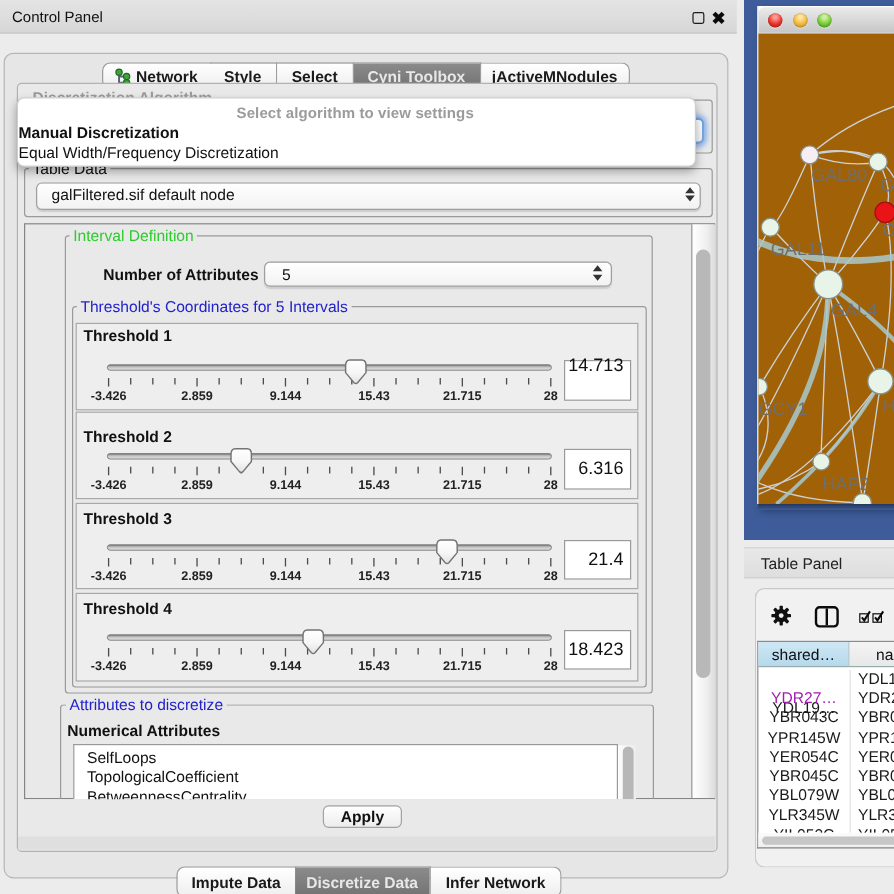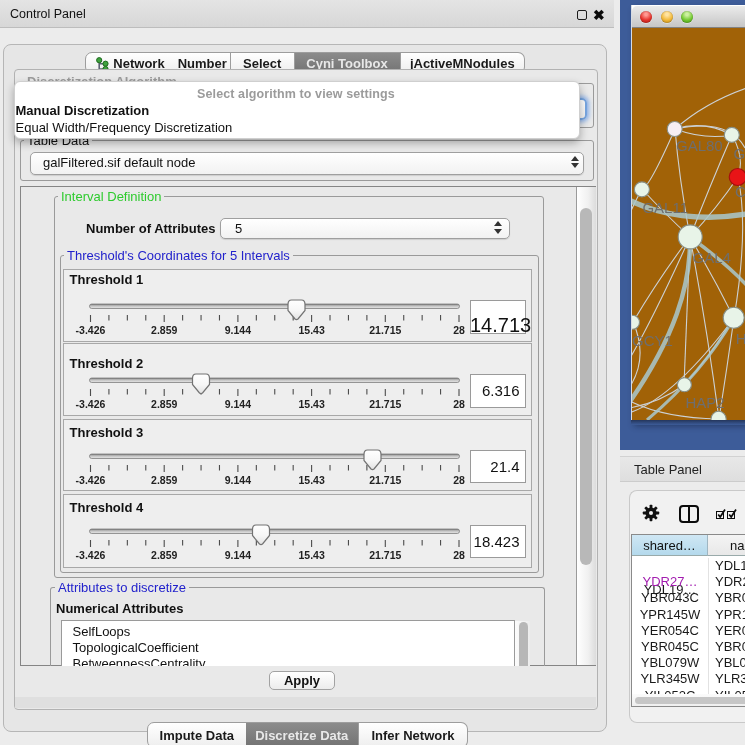--- a/index.html
+++ b/index.html
@@ -23,21 +23,21 @@
 <div class="abs" style="left:577px;top:10px;width:8px;height:8px;border:1.6px solid #1c1c1c;border-radius:2px;"></div>
 <div class="abs" style="left:593px;top:6.5px;font-size:14px;font-weight:bold;color:#0a0a0a;">✖</div>
 <div class="abs" style="left:3px;top:44px;width:602px;height:686px;background:#e6e6e6;border:1px solid #b6b6b6;border-radius:8px;"></div>
 <div class="abs" style="left:84.5px;top:33px;width:441px;height:22px;">
 <div class="tseg" style="left:0.0px;width:89px;border-left:1px solid #9d9d9d;border-radius:7px 0 0 7px;"><svg width="15" height="16" style="margin-right:3px" viewBox="0 0 15 16">
         <path d="M4.2 7.5 V14.2 M4.2 8.7 H9 M4.2 14 H9" stroke="#5a6272" stroke-width="1.6" fill="none"></path>
         <circle cx="4.2" cy="5.2" r="2.6" fill="#3fa23f" stroke="#1e6b1e"></circle>
         <circle cx="10.5" cy="8.7" r="2.6" fill="#3fa23f" stroke="#1e6b1e"></circle>
         <circle cx="10.5" cy="14" r="2.6" fill="#3fa23f" stroke="#1e6b1e"></circle>
       </svg>Network</div>
-<div class="tseg" style="left:90.0px;width:55.5px;">Number</div>
+<div class="tseg" style="left:90.0px;width:55.5px;">Style</div>
 <div class="tseg" style="left:146.5px;width:62.5px;">Select</div>
 <div class="tseg tsel" style="left:210.0px;width:105px;">Cyni Toolbox</div>
 <div class="tseg" style="left:316.0px;width:123.5px;border-radius:0 7px 7px 0;">jActiveMNodules</div>
 </div>
 <div class="abs" style="left:13.5px;top:69px;width:582px;height:639px;background:#e9e9e9;border:1px solid #b2b2b2;border-radius:4px;"></div>
 <div class="grp" style="left:20px;top:83px;width:572px;height:43px;"></div>
 <div class="gtit b" style="left:24px;top:75px;color:#9b9b9b;">Discretization Algorithm</div>
 <div class="combo" style="left:30px;top:98px;width:553px;height:18px;border:2px solid #77a5e0;box-shadow:0 0 4px 2px rgba(110,160,235,0.75);"></div>
 <div class="abs" style="z-index:30;left:14px;top:81px;width:564px;height:55.5px;background:#ffffff;border:1px solid #cfcfcf;border-radius:6px;box-shadow:0 4px 8px rgba(0,0,0,0.30);"></div>
 <div class="abs" style="z-index:31;left:14px;top:87px;width:564px;text-align:center;font-size:12.5px;font-weight:600;color:#9b9b9b;letter-spacing:0.1px;">Select algorithm to view settings</div>
@@ -80,21 +80,21 @@
     <path d="M27.50 20 V27 M45.92 20 V25.5 M64.35 20 V25.5 M82.78 20 V25.5 M101.20 20 V27 M119.62 20 V25.5 M138.05 20 V25.5 M156.47 20 V25.5 M174.90 20 V27 M193.33 20 V25.5 M211.75 20 V25.5 M230.18 20 V25.5 M248.60 20 V27 M267.02 20 V25.5 M285.45 20 V25.5 M303.88 20 V25.5 M322.30 20 V27 M340.73 20 V25.5 M359.15 20 V25.5 M377.57 20 V25.5 M396.00 20 V27" stroke="#4c4c4c" stroke-width="1.1" fill="none"></path>
     <text x="27.50" y="38.5" font-size="10.5" font-weight="bold" fill="#222" text-anchor="middle" font-family="Liberation Sans">-3.426</text>
     <text x="101.20" y="38.5" font-size="10.5" font-weight="bold" fill="#222" text-anchor="middle" font-family="Liberation Sans">2.859</text>
     <text x="174.90" y="38.5" font-size="10.5" font-weight="bold" fill="#222" text-anchor="middle" font-family="Liberation Sans">9.144</text>
     <text x="248.60" y="38.5" font-size="10.5" font-weight="bold" fill="#222" text-anchor="middle" font-family="Liberation Sans">15.43</text>
     <text x="322.30" y="38.5" font-size="10.5" font-weight="bold" fill="#222" text-anchor="middle" font-family="Liberation Sans">21.715</text>
     <text x="396.00" y="38.5" font-size="10.5" font-weight="bold" fill="#222" text-anchor="middle" font-family="Liberation Sans">28</text>
     <path d="M225.00 9.5 Q225.00 5 228.50 5 L238.50 5 Q242.00 5 242.00 9.5 L242.00 15.5 L235.00 24 Q233.50 25.3 232.00 24 L225.00 15.5 Z" fill="url(#thg)" stroke="#737373" stroke-width="1.2"></path>
   </svg>
 <div class="abs" style="left:470px;top:300px;width:55.5px;height:33.5px;background:#ffffff;border:1px solid #9a9a9a;box-sizing:border-box;"></div>
-<div class="abs" style="left:470px;top:314px;width:49.5px;text-align:right;font-size:20px;color:#111;">14.713</div>
+<div class="abs" style="left:470px;top:296px;width:49.5px;text-align:right;font-size:15px;color:#111;">14.713</div>
 <div class="abs" style="left:62.5px;top:343px;width:469px;height:73px;background:#eeeeee;border:1px solid #a8a8a8;box-sizing:border-box;"></div>
 <div class="abs b t13" style="left:69.5px;top:356px;">Threshold 2</div>
 <svg class="abs" style="left:62.5px;top:369px;" width="469" height="44" viewBox="0 0 469 44">
     <rect x="26.5" y="9" width="370" height="4.5" rx="2.2" fill="url(#trg)" stroke="#7d7d7d" stroke-width="0.8"></rect>
     <path d="M27.50 20 V27 M45.92 20 V25.5 M64.35 20 V25.5 M82.78 20 V25.5 M101.20 20 V27 M119.62 20 V25.5 M138.05 20 V25.5 M156.47 20 V25.5 M174.90 20 V27 M193.33 20 V25.5 M211.75 20 V25.5 M230.18 20 V25.5 M248.60 20 V27 M267.02 20 V25.5 M285.45 20 V25.5 M303.88 20 V25.5 M322.30 20 V27 M340.73 20 V25.5 M359.15 20 V25.5 M377.57 20 V25.5 M396.00 20 V27" stroke="#4c4c4c" stroke-width="1.1" fill="none"></path>
     <text x="27.50" y="38.5" font-size="10.5" font-weight="bold" fill="#222" text-anchor="middle" font-family="Liberation Sans">-3.426</text>
     <text x="101.20" y="38.5" font-size="10.5" font-weight="bold" fill="#222" text-anchor="middle" font-family="Liberation Sans">2.859</text>
     <text x="174.90" y="38.5" font-size="10.5" font-weight="bold" fill="#222" text-anchor="middle" font-family="Liberation Sans">9.144</text>
     <text x="248.60" y="38.5" font-size="10.5" font-weight="bold" fill="#222" text-anchor="middle" font-family="Liberation Sans">15.43</text>
     <text x="322.30" y="38.5" font-size="10.5" font-weight="bold" fill="#222" text-anchor="middle" font-family="Liberation Sans">21.715</text>

